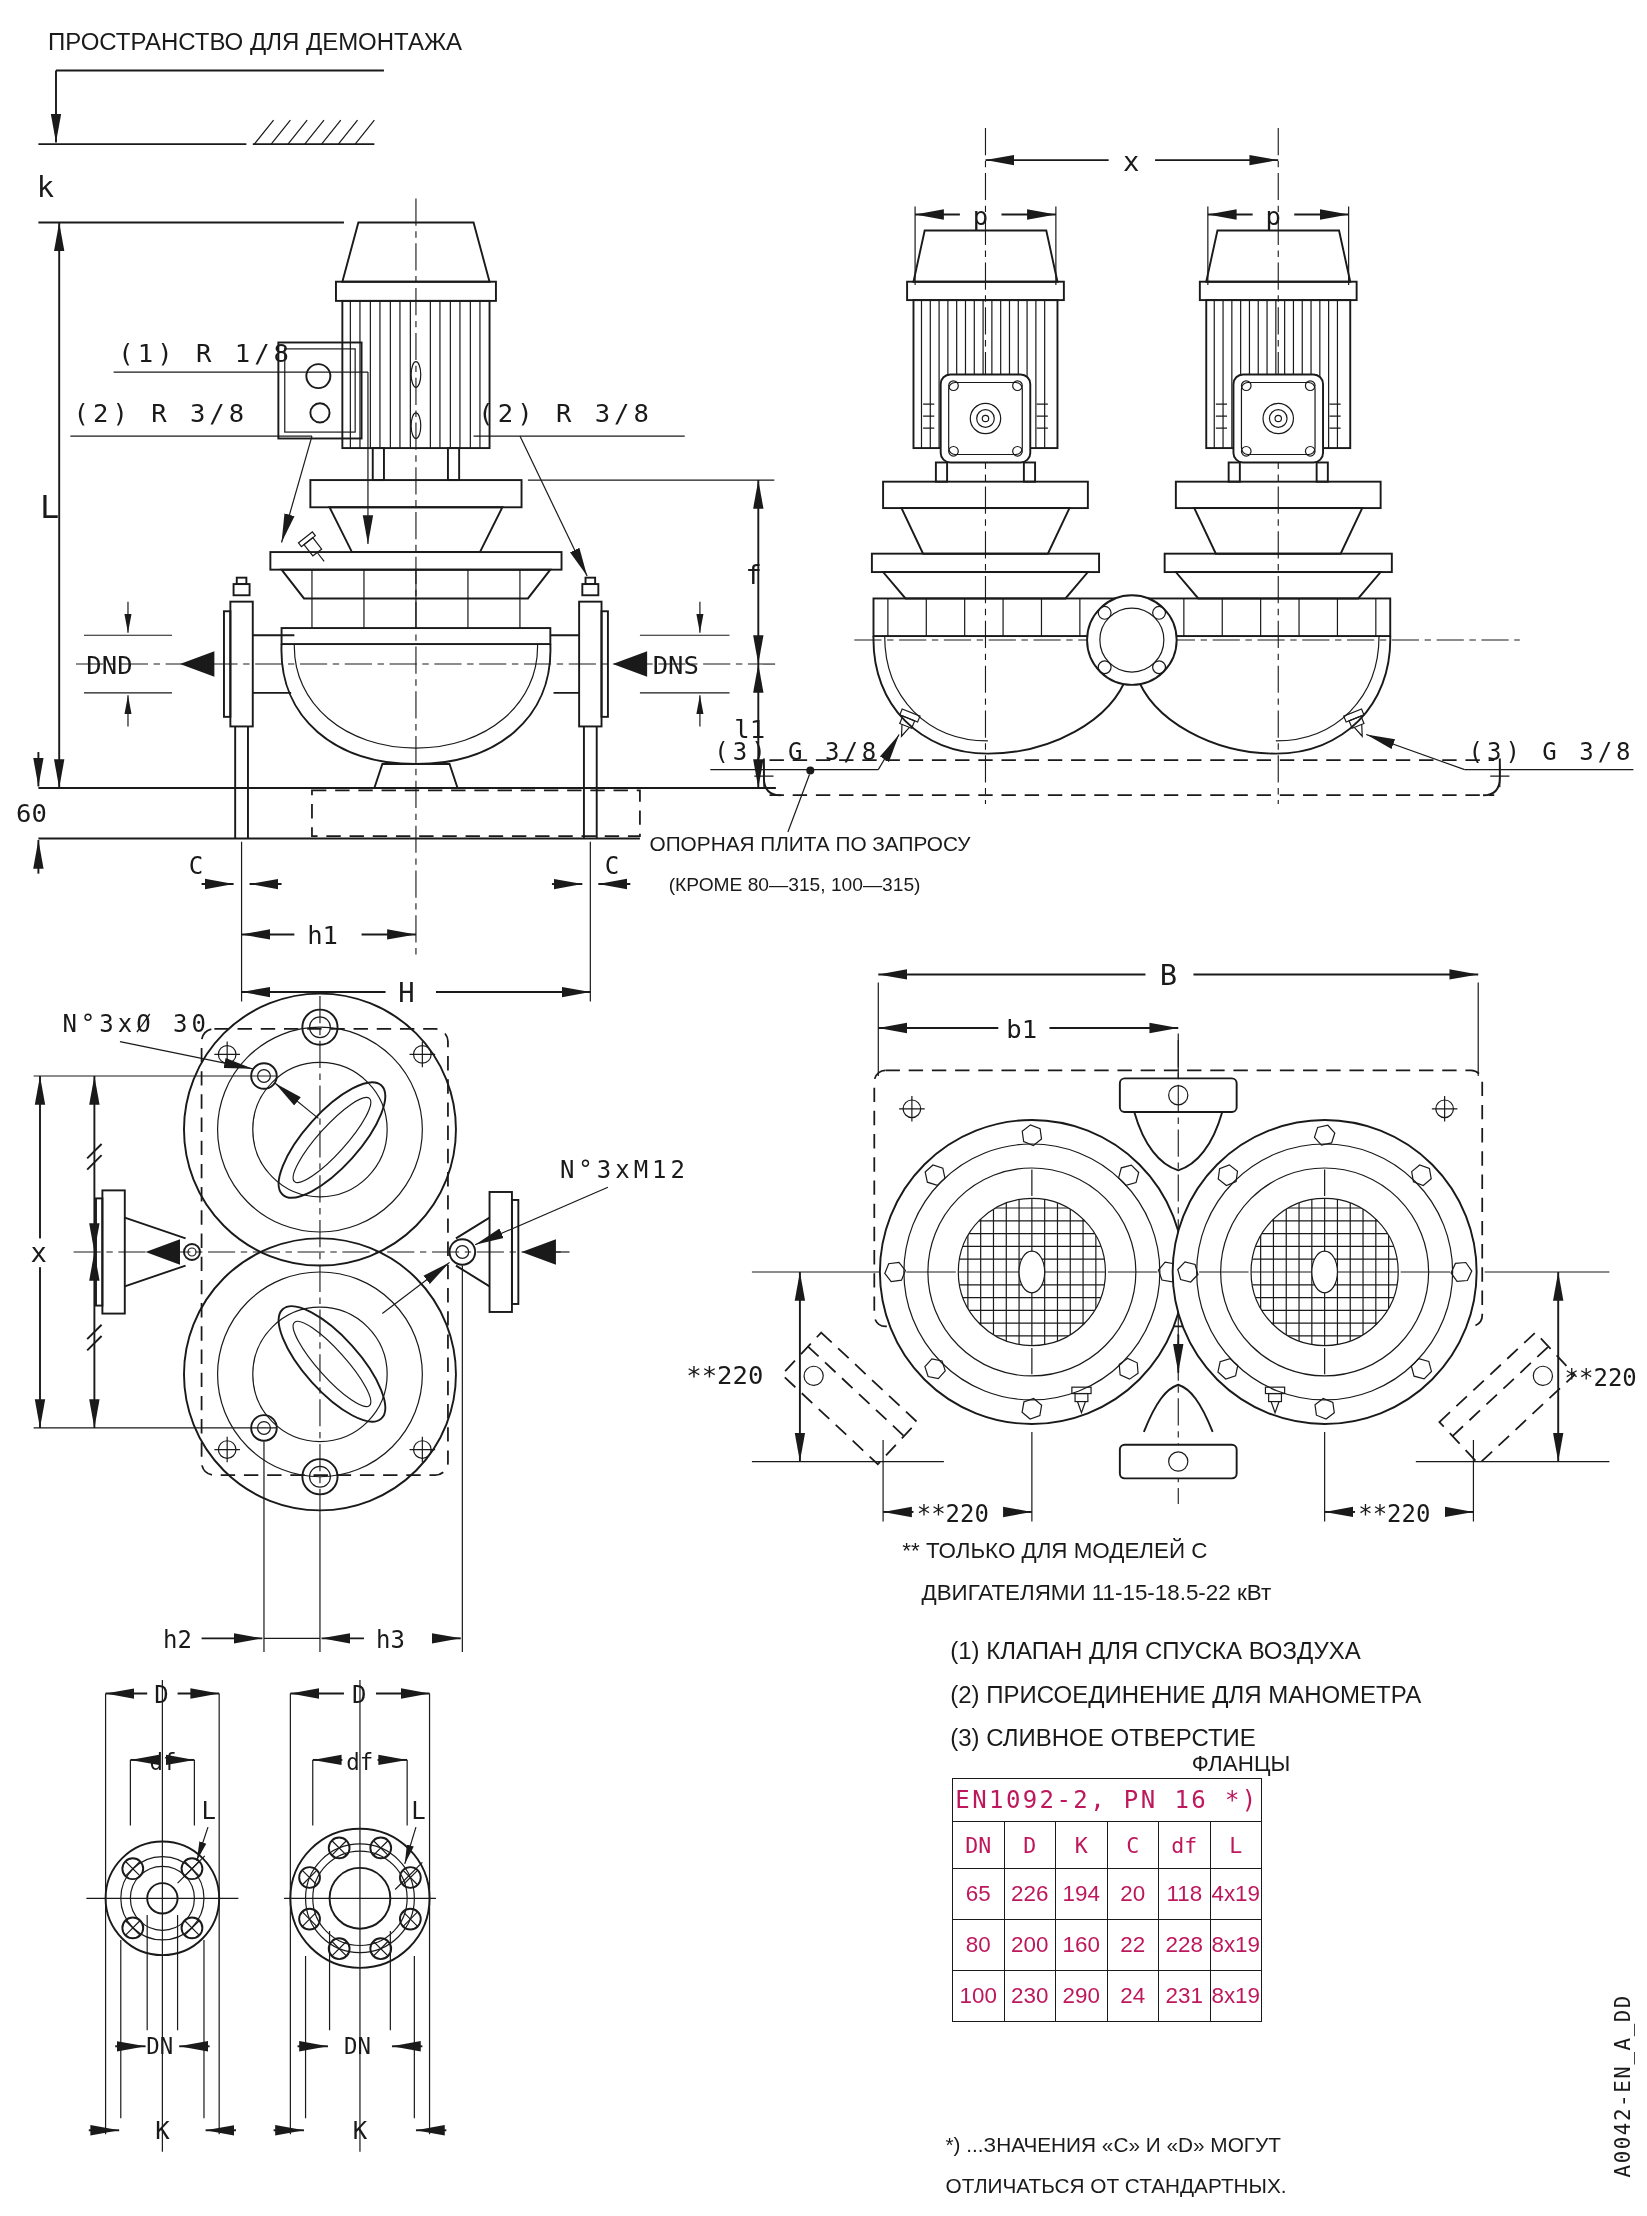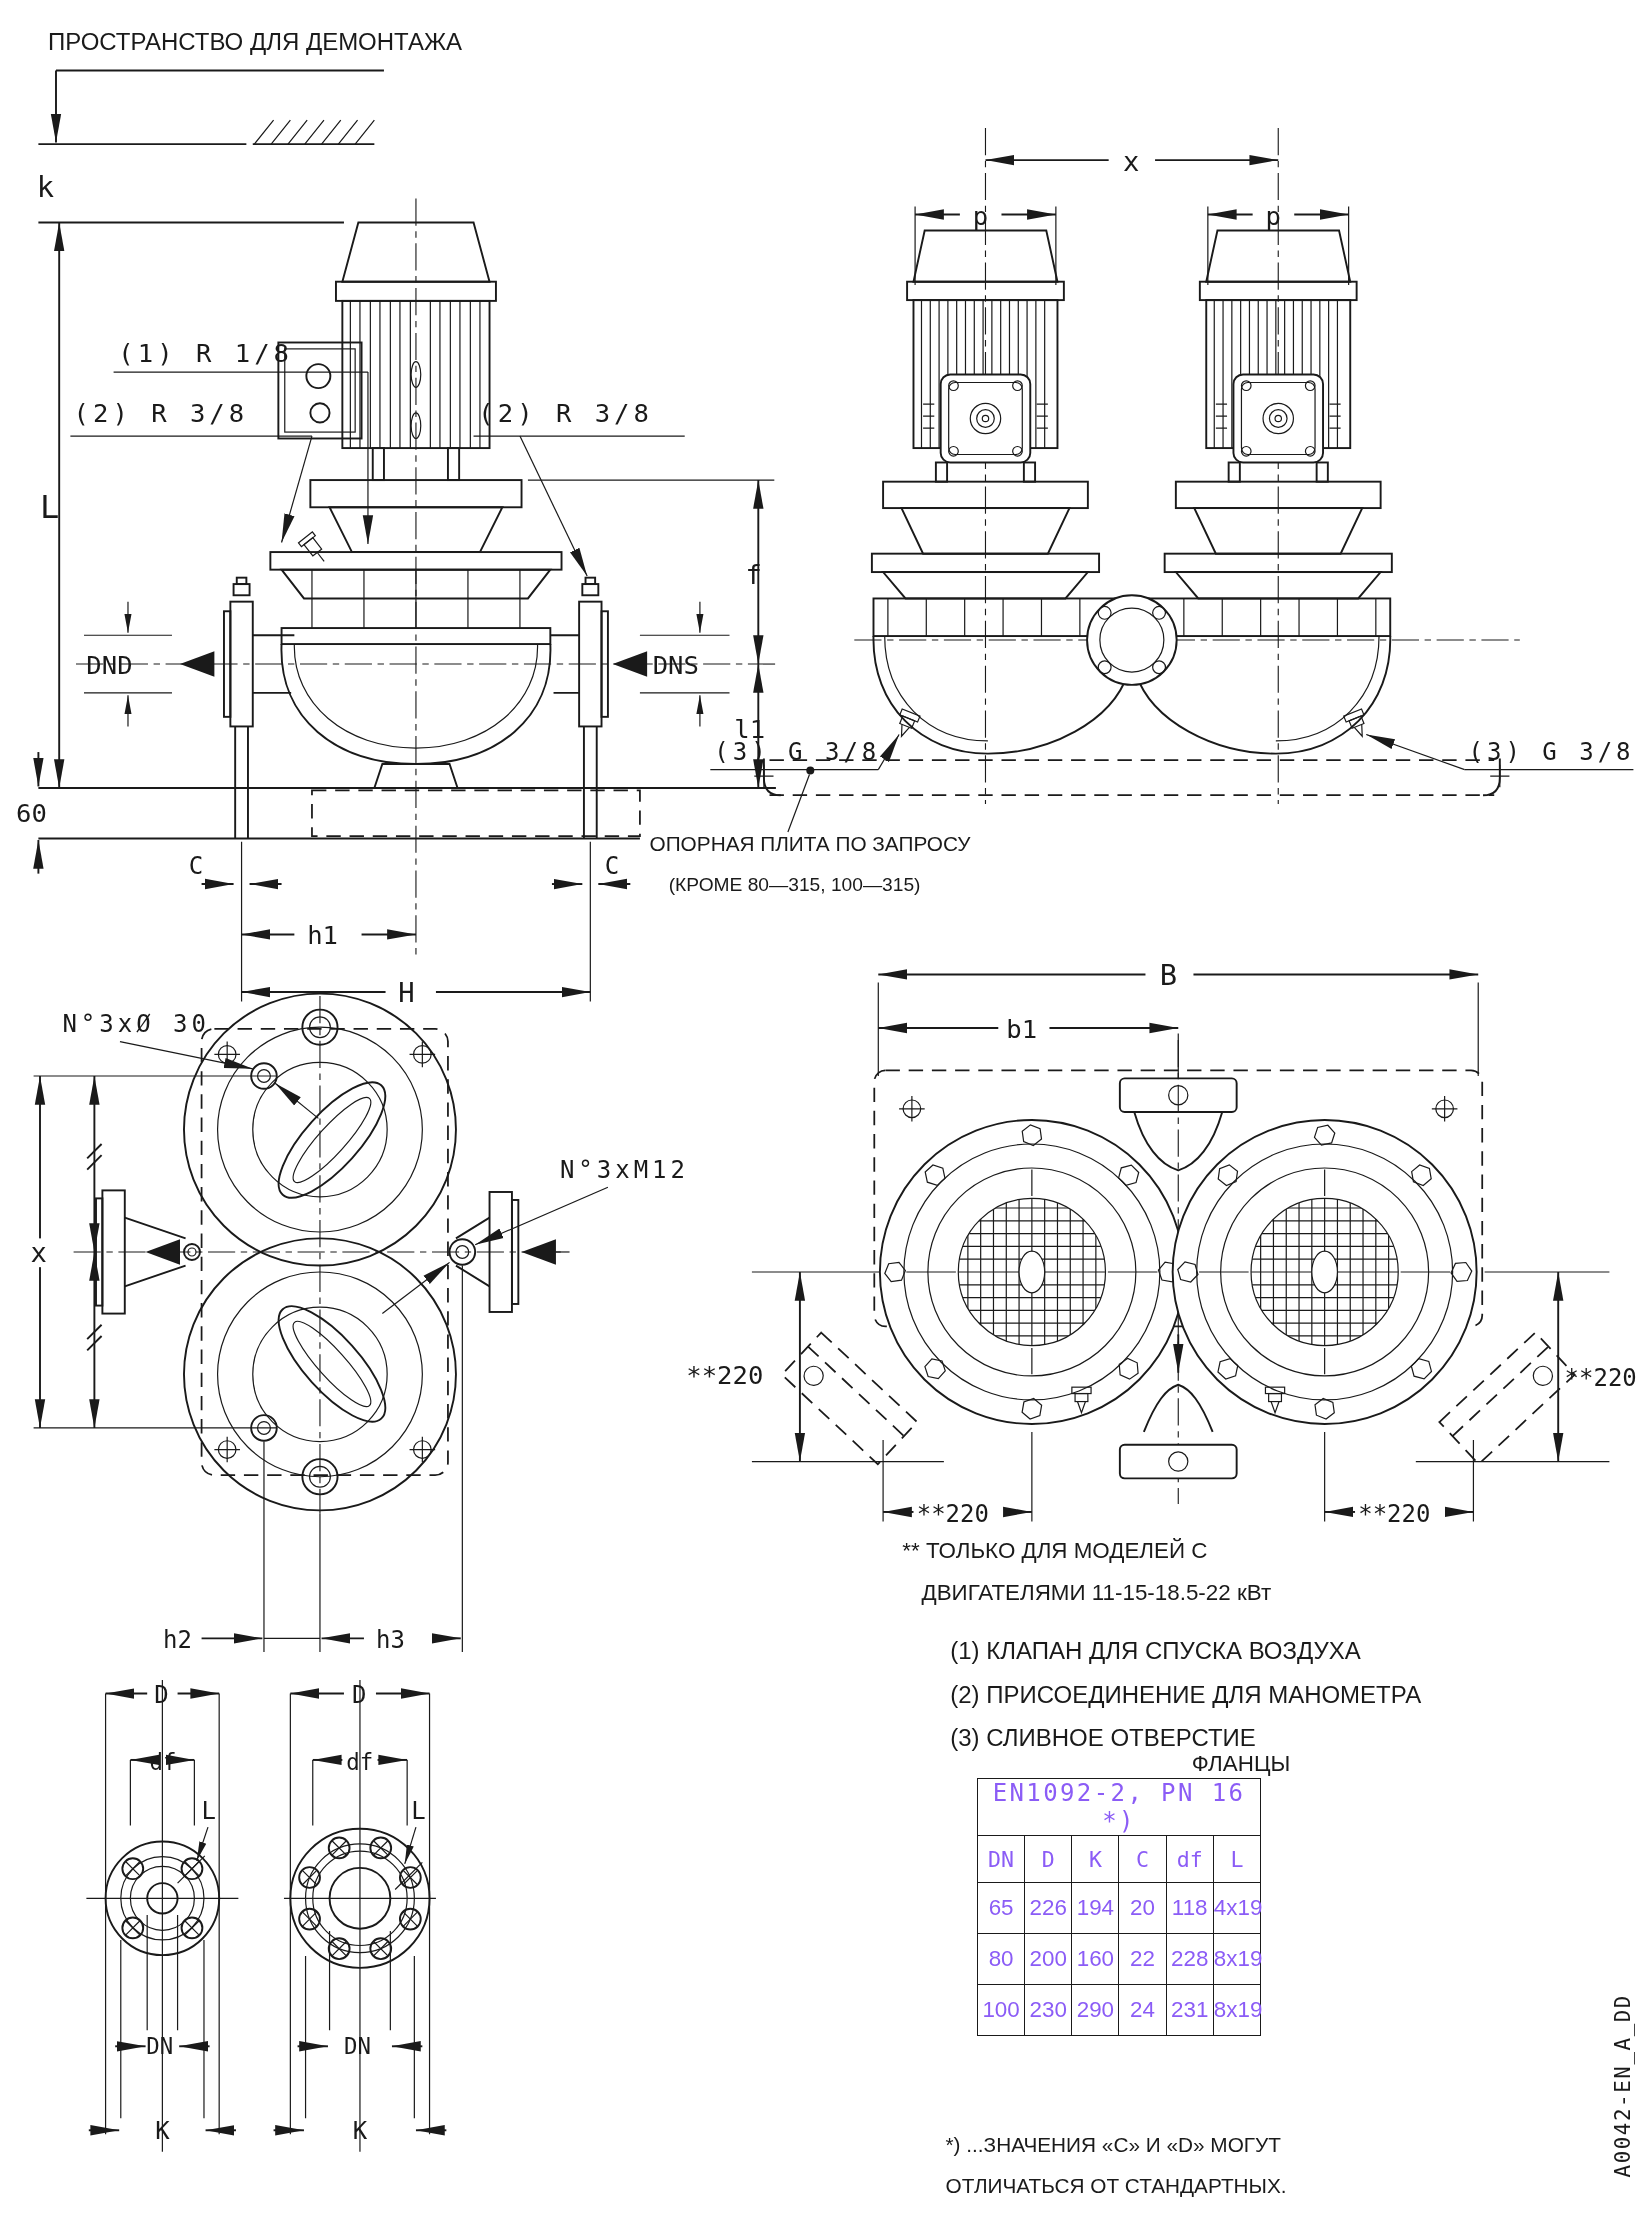--- a/index.html
+++ b/index.html
@@ -1,32 +1,32 @@
 <!DOCTYPE html>
 <html style="font-size:12.8px"><head>
 <meta charset="utf-8">
 <style>
   html,body{margin:0;padding:0;background:#e8e8e8;}
   #page{position:relative;width:1647px;height:2216px;background:#ffffff;overflow:hidden;
-        font-family:"Liberation Sans",sans-serif;color:#8b5cf6;}
+        font-family:"Liberation Sans",sans-serif;color:#be185d;}
   svg{position:absolute;left:0;top:0;}
   svg .ln{stroke:#1a1a1a;stroke-width:2.4;fill:none;stroke-linecap:butt;stroke-linejoin:miter;}
   svg .lt{stroke:#1a1a1a;stroke-width:1.5;fill:none;}
   svg .cl{stroke:#1a1a1a;stroke-width:1.4;fill:none;stroke-dasharray:34 7 8 7;}
   svg .dsh{stroke:#1a1a1a;stroke-width:2.2;fill:none;stroke-dasharray:18 11;}
   svg .fil{fill:#1a1a1a;stroke:none;}
   svg .wfill{fill:#ffffff;stroke:#1a1a1a;stroke-width:2.4;}
   svg text{fill:#1a1a1a;}
   .tm{font-family:"DejaVu Sans Mono","Liberation Mono",monospace;}
   .ts{font-family:"Liberation Sans",sans-serif;}
   .s24{font-size:24px;}.s26{font-size:26px;}.s28{font-size:28px;}.s30{font-size:30px;}
   .s32{font-size:32px;}.s34{font-size:34px;}.s36{font-size:36px;}.s40{font-size:40px;}
   .lsp{letter-spacing:5px;}
   
-  #flange-table{position:absolute;left:977px;top:1778px;width:284px;border-collapse:collapse;
+  #flange-table{position:absolute;left:952px;top:1778px;width:310px;border-collapse:collapse;
      table-layout:fixed;font-family:"Liberation Sans",sans-serif;font-size:22.4px;text-align:center;}
   #flange-table th,#flange-table td{border:1.9px solid #1a1a1a;padding:0;height:50px;font-weight:normal;}
   #flange-table .std{font-family:"DejaVu Sans Mono",monospace;font-size:24px;letter-spacing:2.4px;height:42px;}
   #flange-table .chead th{height:46px;font-family:"DejaVu Sans Mono",monospace;font-size:21.6px;}
 </style>
 </head>
 <body>
 
 <div id="page">
 <svg width="1647" height="2216" viewBox="0 0 2059 2770">

